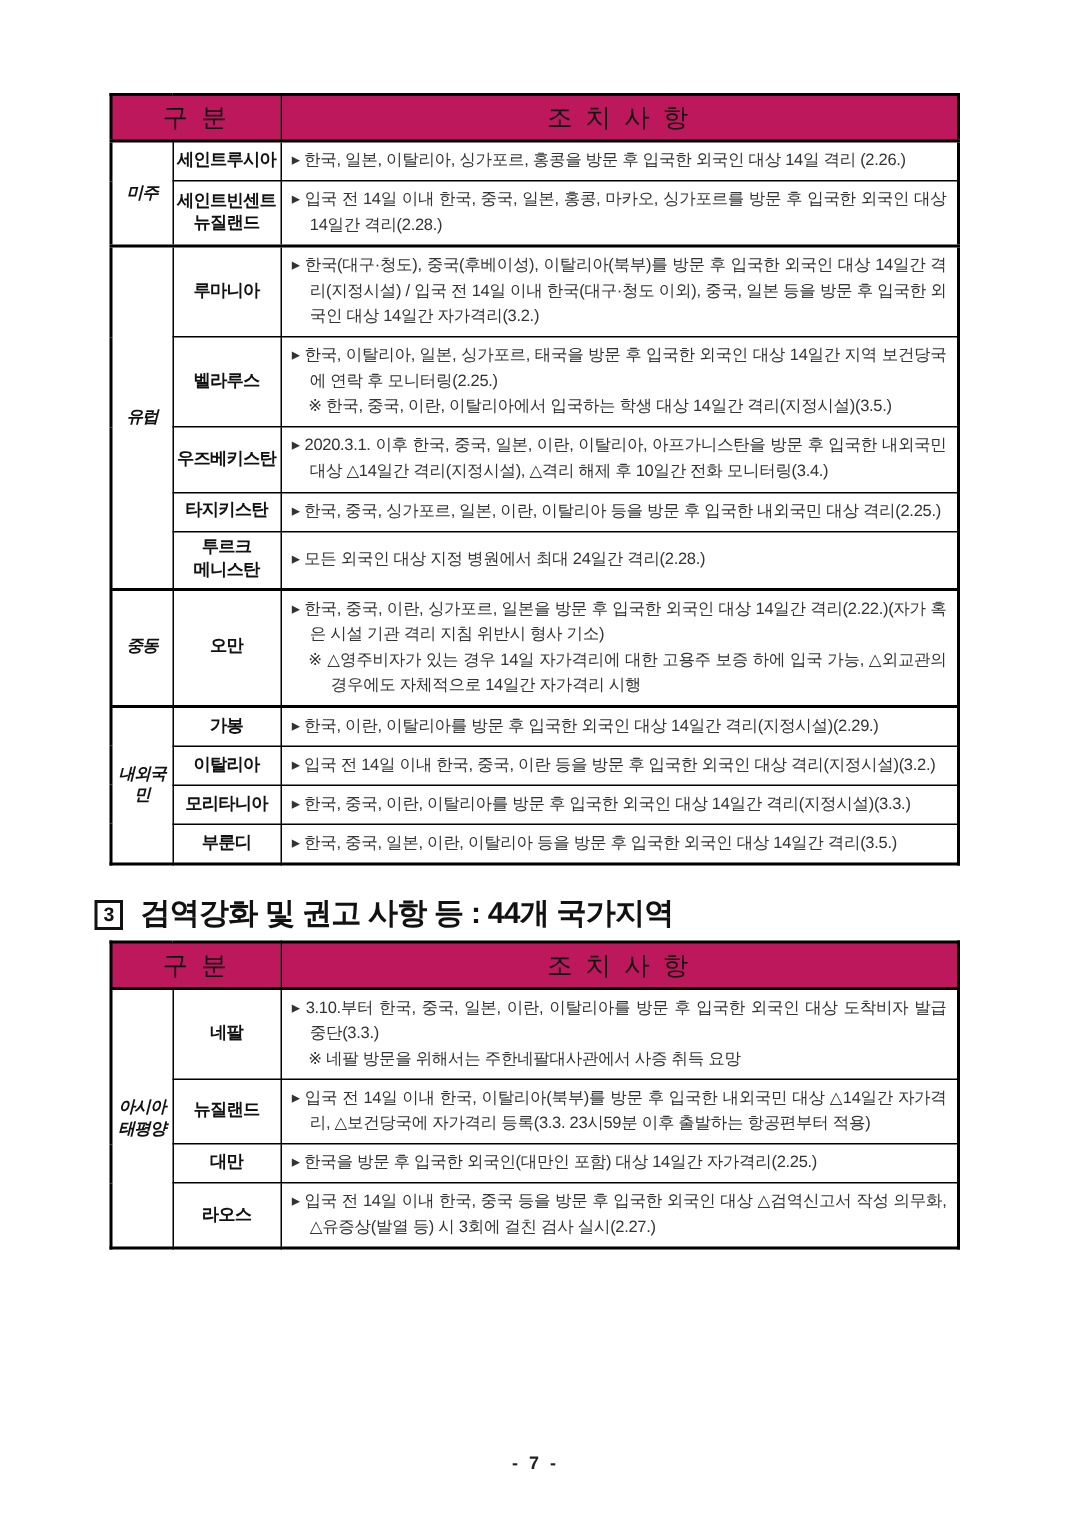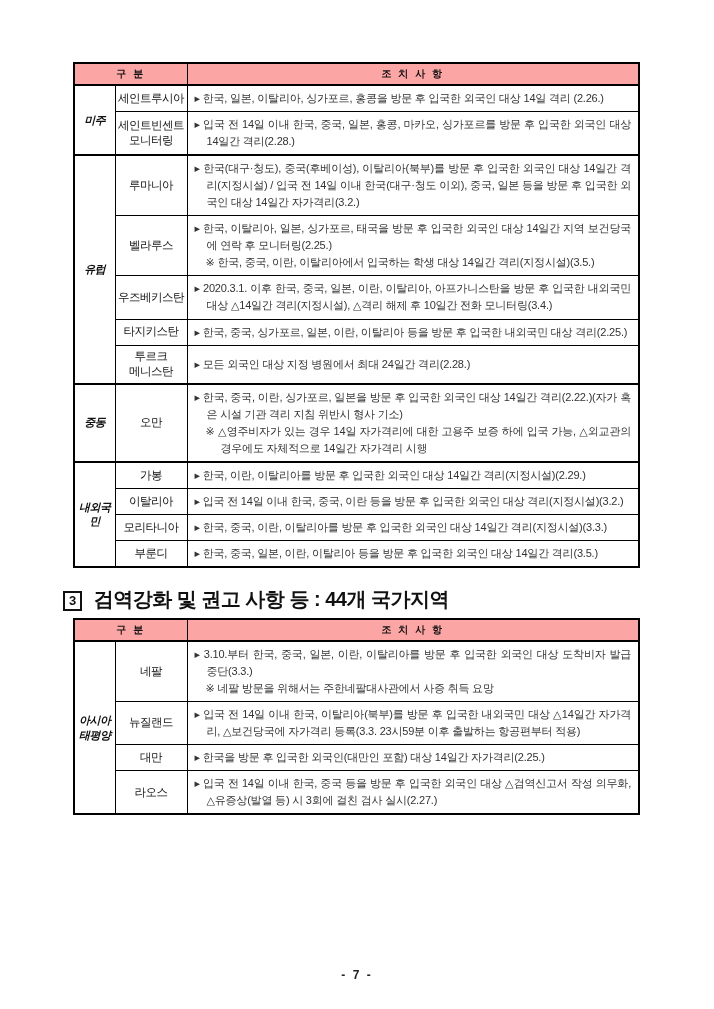--- a/index.html
+++ b/index.html
@@ -8,31 +8,31 @@
     font-family:"Liberation Sans","DejaVu Sans",sans-serif;color:#333;
     overflow:hidden;
   }
   .content{padding:62px 0 0 73px;width:565px;}
 
   table.gov{
     border-collapse:collapse;width:565px;table-layout:fixed;
     border:2px solid #000;
   }
   table.gov th{
-    background:#fca5a5;border:1px solid #000;border-bottom:2px solid #000;
-    font-size:10px;font-weight:bold;color:#111;padding:3px 0;letter-spacing:2px;
+    background:#be185d;border:1px solid #000;border-bottom:2px solid #000;
+    font-size:17px;font-weight:normal;color:#111;padding:3px 0;letter-spacing:2px;
   }
   table.gov td{border:1px solid #000;vertical-align:middle;}
   tr.group-start td{border-top:2px solid #000;}
   td.region{
     text-align:center;font-weight:bold;font-size:11px;color:#111;
     white-space:pre-line;letter-spacing:-0.5px;padding:0;line-height:1.35;font-style:italic;
   }
   td.country{
-    text-align:center;font-weight:normal;font-size:11.5px;color:#111;
+    text-align:center;font-weight:bold;font-size:11.5px;color:#111;
     white-space:pre-line;letter-spacing:-0.5px;padding:3px 1px;line-height:1.35;
   }
   td.measure{
     font-size:11px;line-height:1.55;padding:4px 7px;color:#333;
     text-align:justify;letter-spacing:-0.2px;
   }
   .para{padding-left:12px;text-indent:-12px;margin:0;}
   .para.note{padding-left:26px;text-indent:-15px;}
   .marker{color:#333;}
 
@@ -69,21 +69,21 @@
     <tbody id="tbody1">
         <tr class="group-start">
           <td class="region" rowspan="2">미주</td>
           <td class="country">세인트루시아</td>
           <td class="measure">
             <div class="para"><span class="marker">▸ </span>한국, 일본, 이탈리아, 싱가포르, 홍콩을 방문 후 입국한 외국인 대상 14일 격리 (2.26.)</div>
           </td>
         </tr>
         <tr>
           <td class="country">세인트빈센트
-모니터링</td>
+뉴질랜드</td>
           <td class="measure">
             <div class="para"><span class="marker">▸ </span>입국 전 14일 이내 한국, 중국, 일본, 홍콩, 마카오, 싱가포르를 방문 후 입국한 외국인 대상 14일간 격리(2.28.)</div>
           </td>
         </tr>
         <tr class="group-start">
           <td class="region" rowspan="5">유럽</td>
           <td class="country">루마니아</td>
           <td class="measure">
             <div class="para"><span class="marker">▸ </span>한국(대구·청도), 중국(후베이성), 이탈리아(북부)를 방문 후 입국한 외국인 대상 14일간 격리(지정시설) / 입국 전 14일 이내 한국(대구·청도 이외), 중국, 일본 등을 방문 후 입국한 외국인 대상 14일간 자가격리(3.2.)</div>
           </td>

